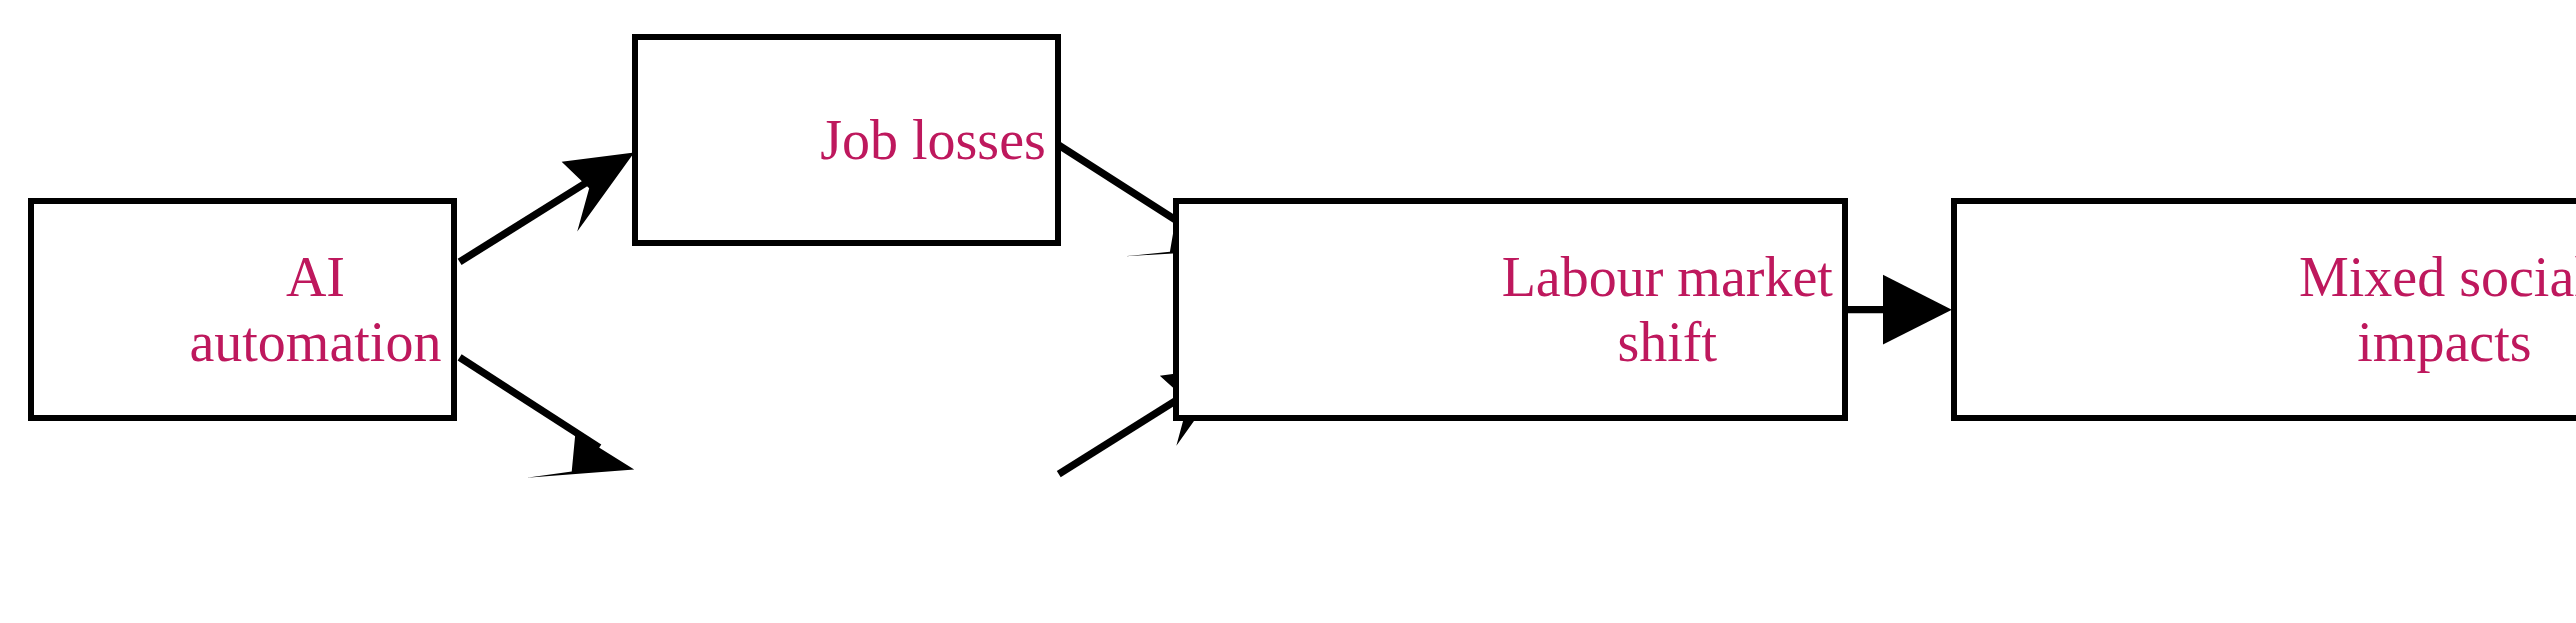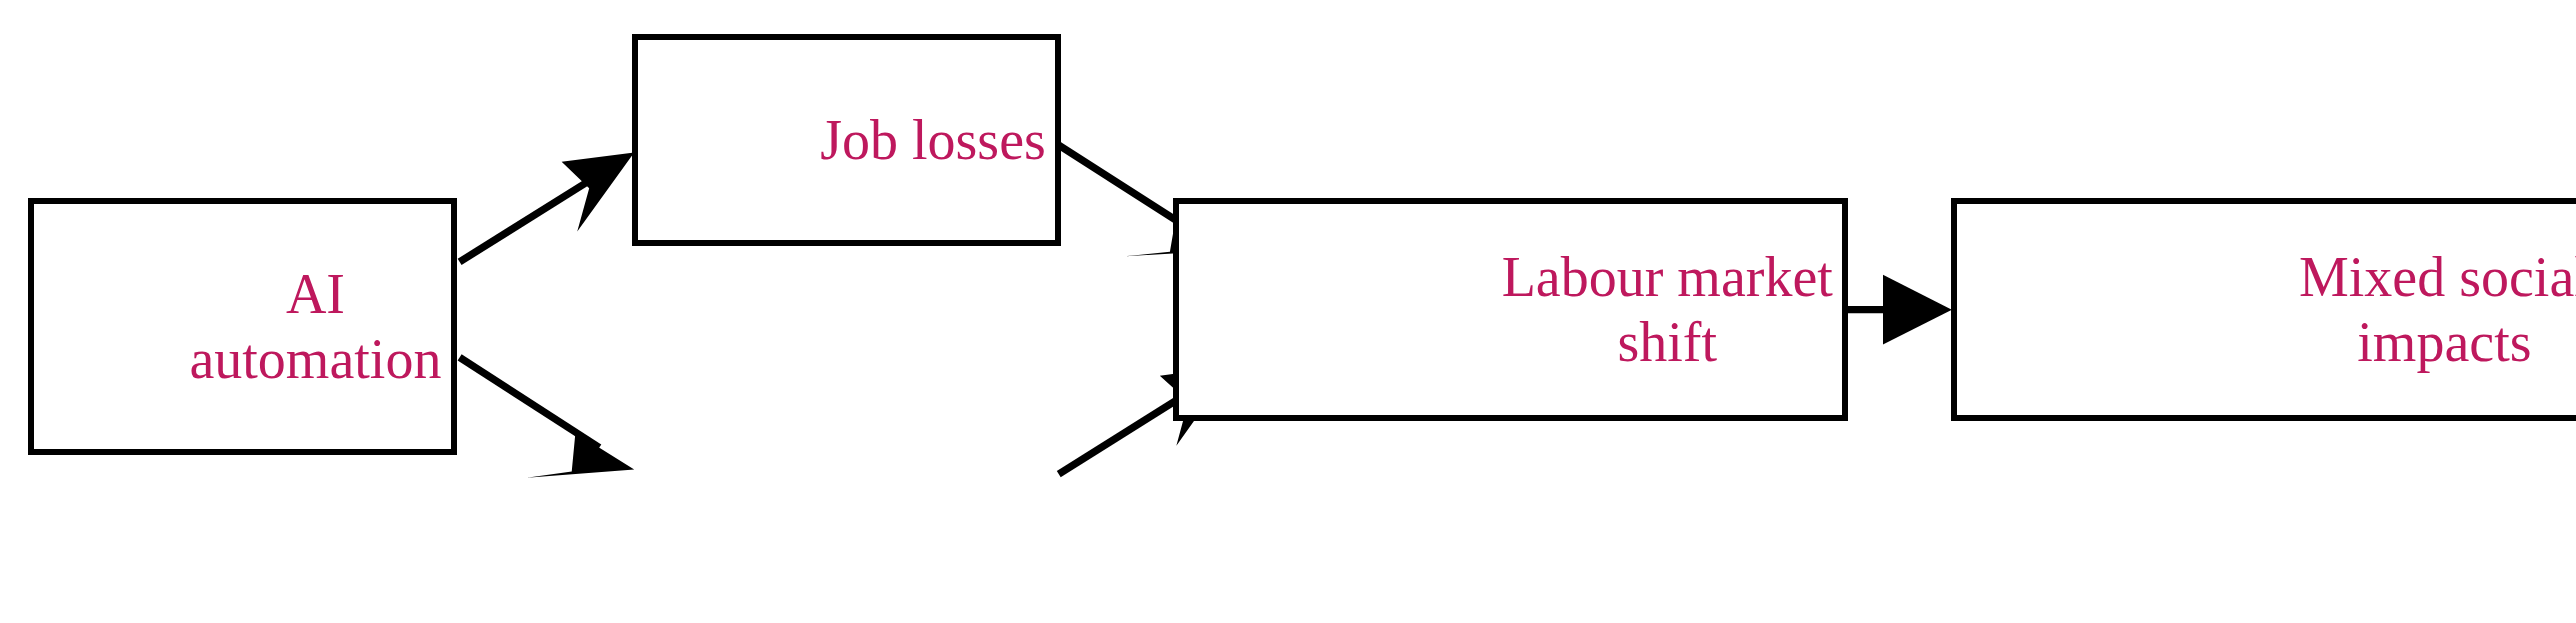--- a/index.html
+++ b/index.html
@@ -27,21 +27,21 @@
     color: #be185d;
     line-height: 1.16;
     z-index: 3;
     padding-left: 12px;
   }
   .node-label {
     display: block;
     padding: 0 9.2px;
     white-space: pre-line;
   }
-  #node-ai-automation      { left: 27.6px;   top: 198px; width: 429px; height: 257px; font-size: 56px; }
+  #node-ai-automation      { left: 27.6px;   top: 198px; width: 429px; height: 223px; font-size: 56px; }
   #node-job-losses         { left: 632px;  top: 34px;  width: 429px; height: 212px; font-size: 56px; }
   #node-skill-obsolescence { left: 632px;  top: 363px; width: 429px; height: 222px; font-size: 56px; }
   #node-labour-market      { left: 1173px; top: 198px; width: 675px; height: 223px; font-size: 56px; }
   #node-mixed-impacts      { left: 1951px; top: 198px; width: 654px; height: 223px; font-size: 56px; }
 
   #edges {
     position: absolute;
     left: 0;
     top: 0;
     width: 2576px;

